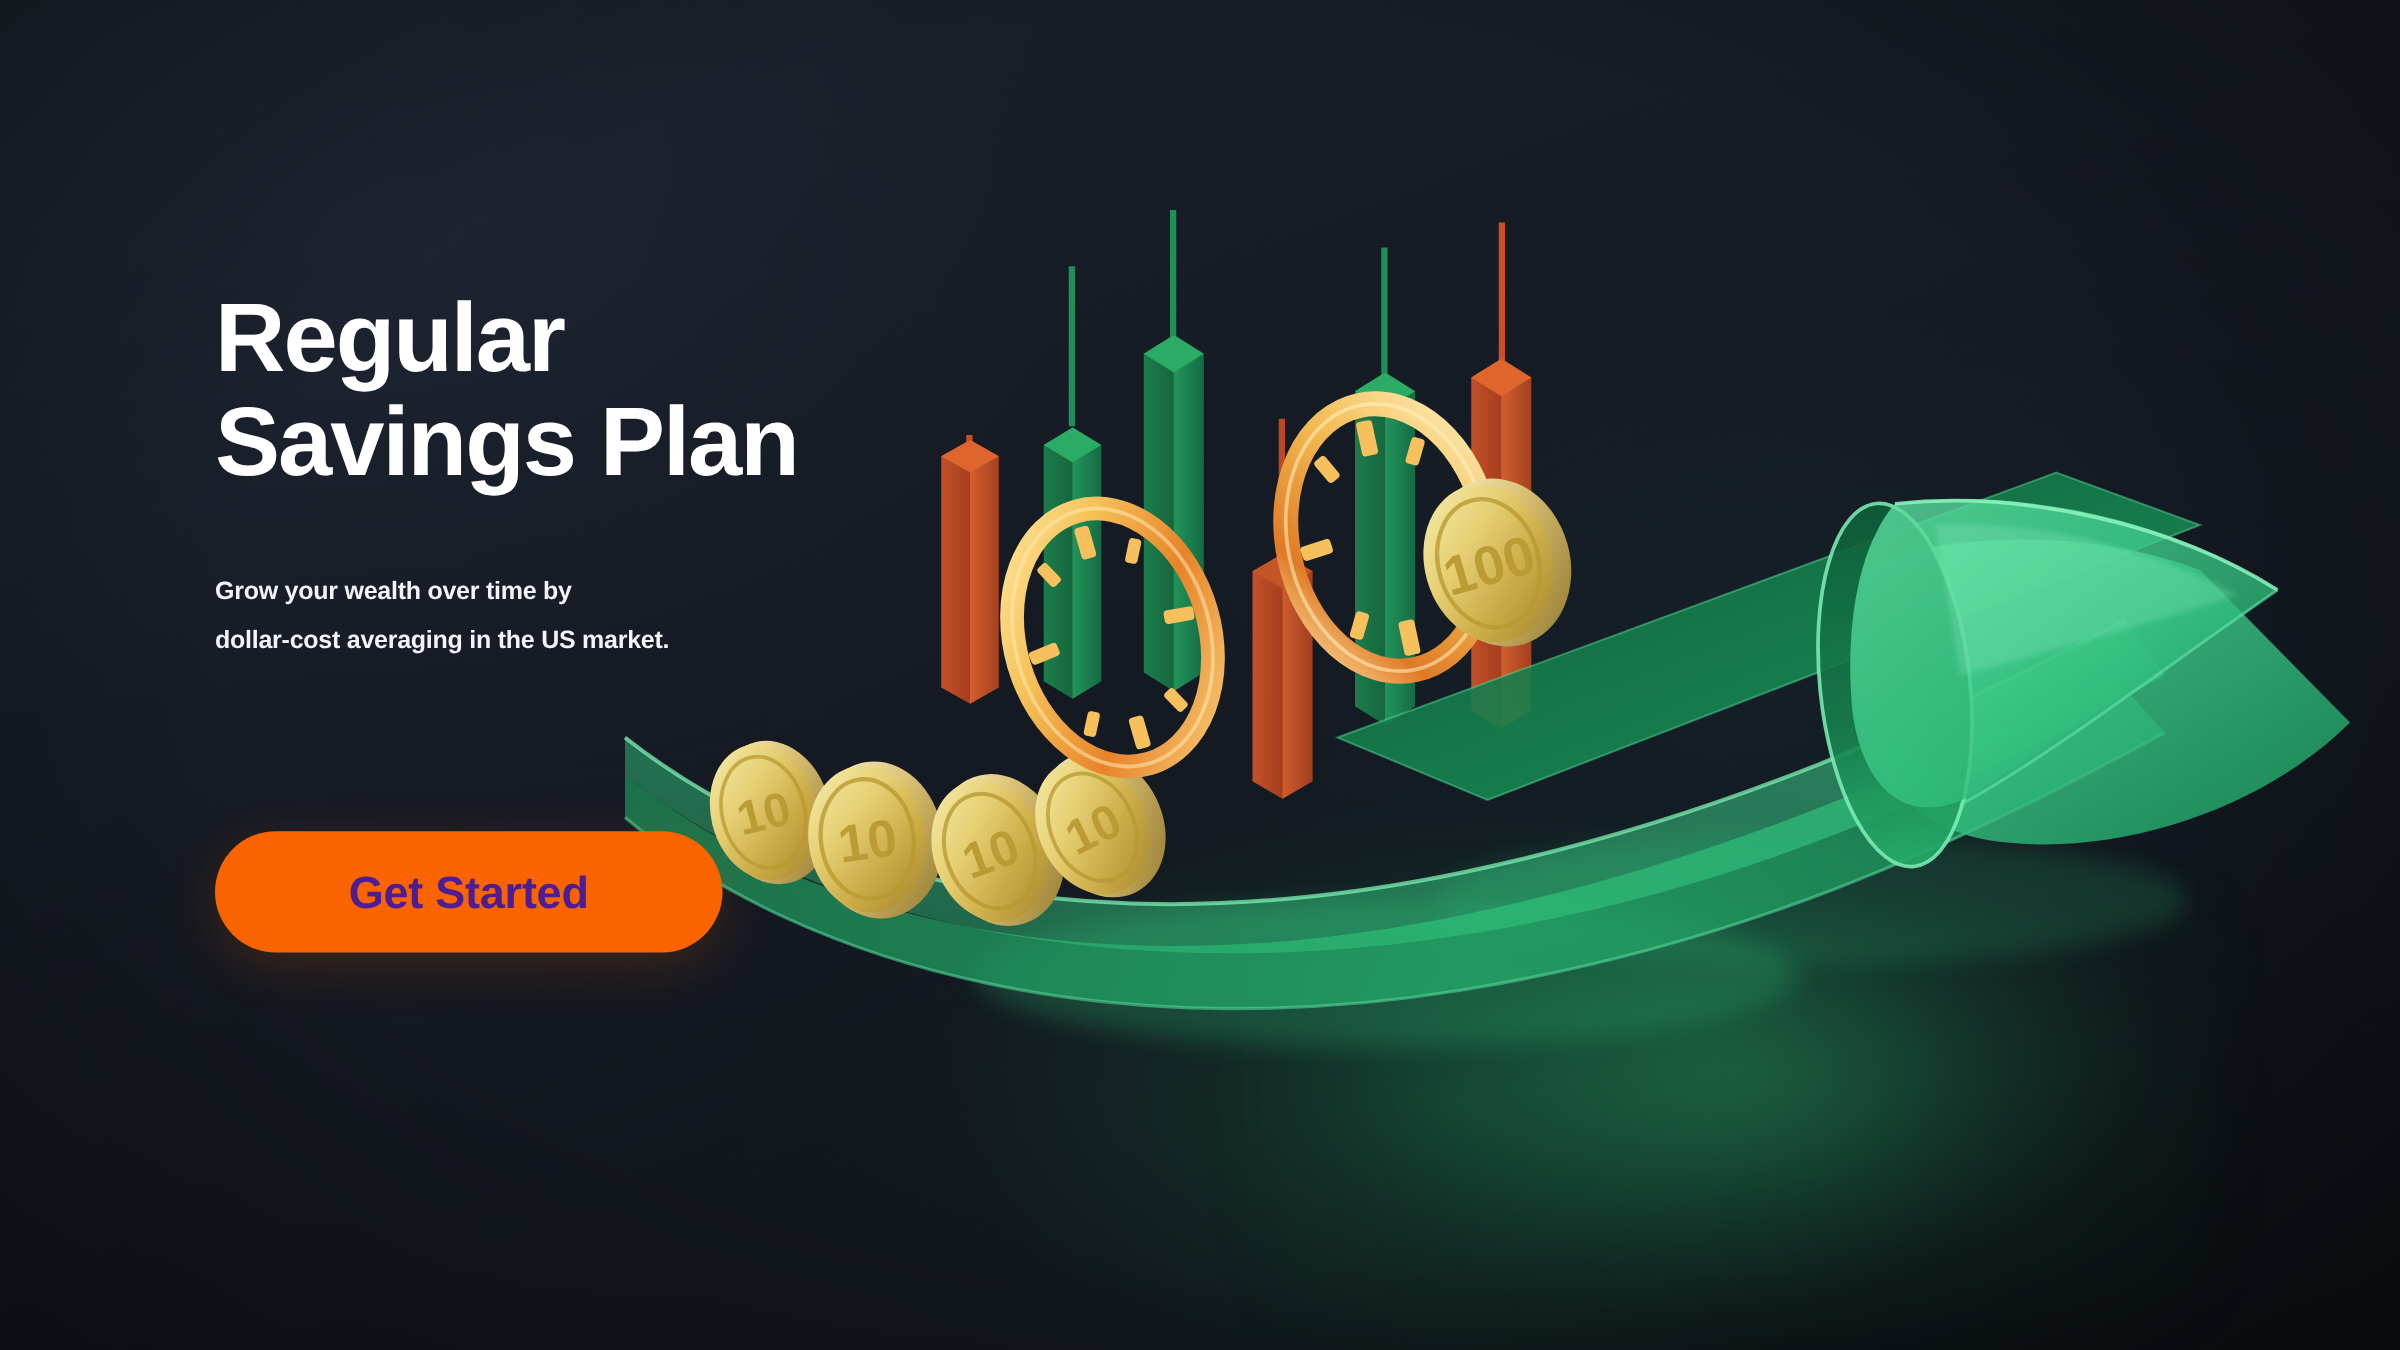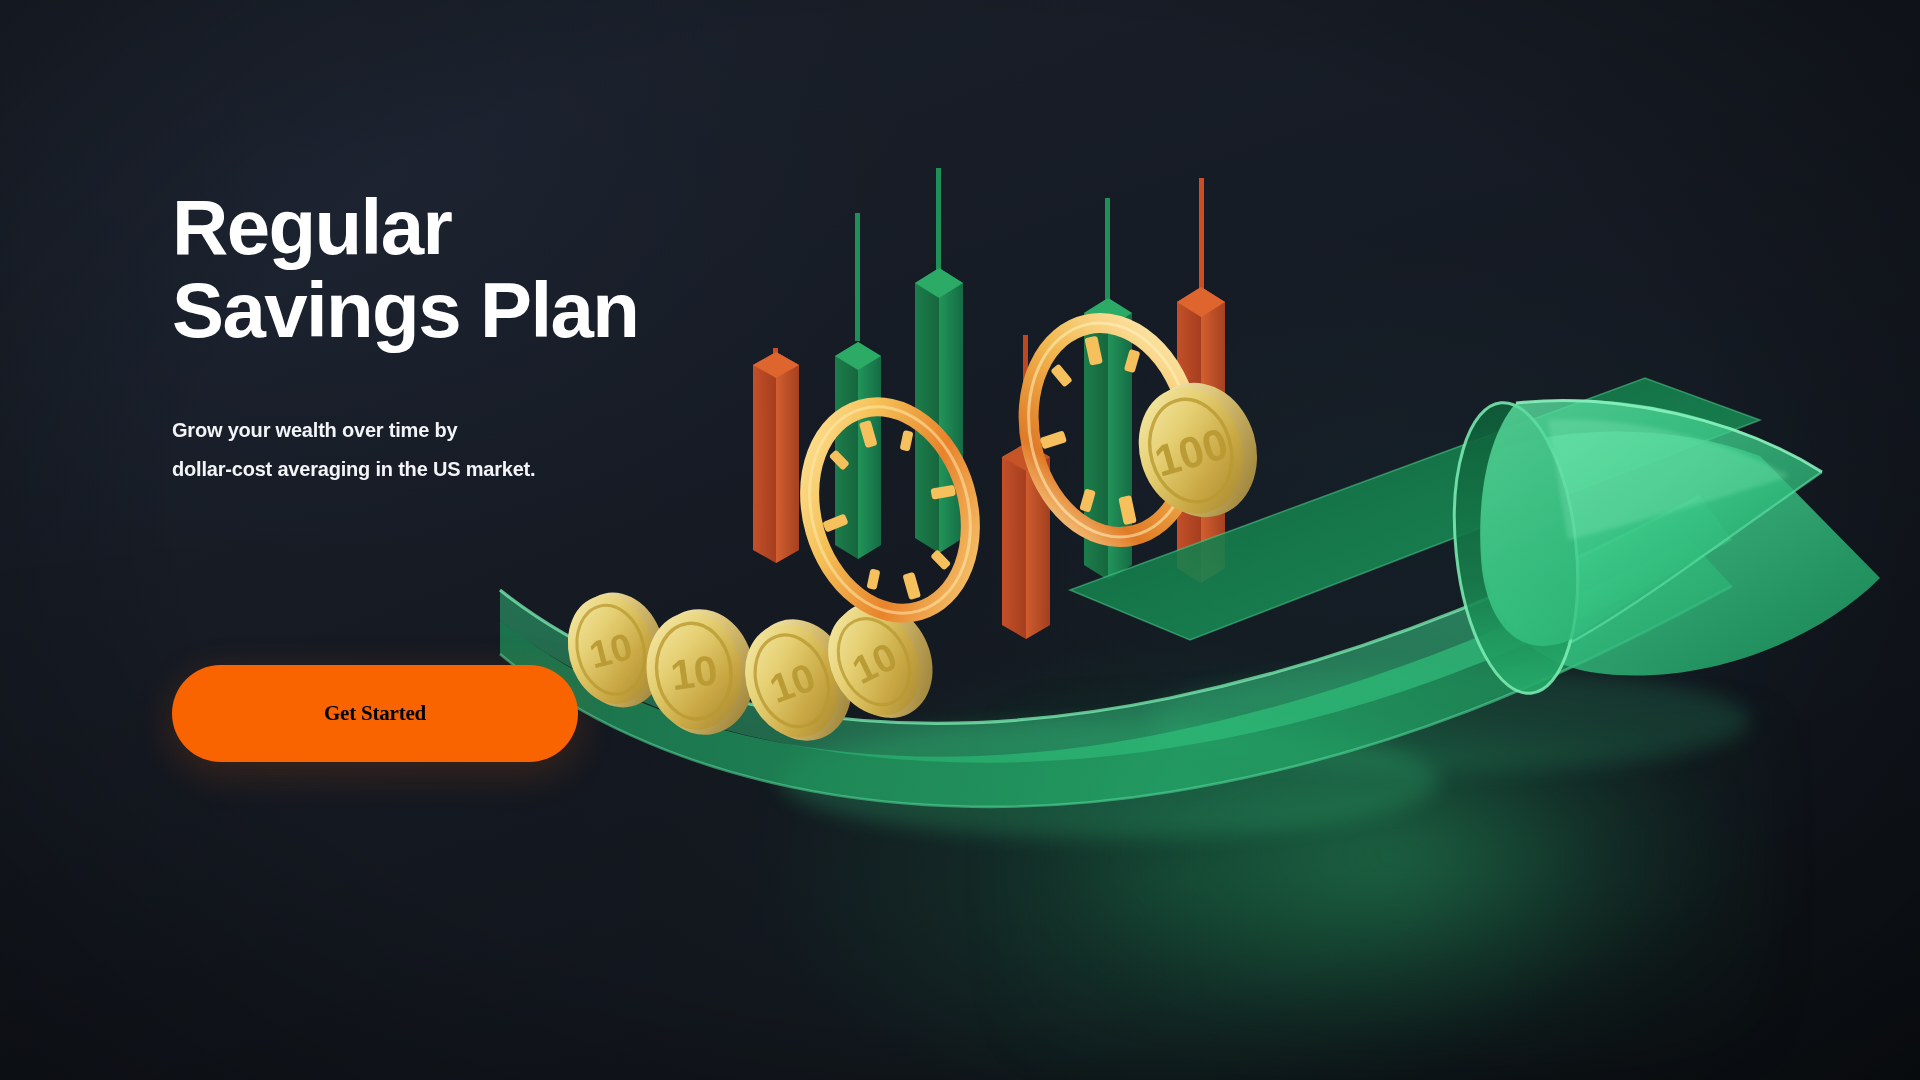--- a/index.html
+++ b/index.html
@@ -32,34 +32,34 @@
   .vignette {
     position:absolute; inset:0;
     background:radial-gradient(ellipse 1400px 900px at 50% 48%, rgba(0,0,0,0) 55%, rgba(0,0,0,0.45) 100%);
     pointer-events:none;
   }
 
   
   .copy { position:absolute; left:172px; top:186px; width:660px; z-index:30; }
   .headline {
     font-size:78px; line-height:1.06; font-weight:700;
-    color:#ffffff; letter-spacing:-1.6px; white-space:pre-line;
+    color:#ffffff; letter-spacing:-1.6px; white-space:pre-line;margin-top:43px;
   }
   .subtitle {
     margin-top:60px;
     font-size:20px; line-height:1.92; font-weight:600;
     color:#f2f4f7; letter-spacing:-0.2px; white-space:pre-line;
   }
   .cta {
     position:absolute; left:172px; top:665px;
     width:406px; height:97px;
     border:none; border-radius:49px;
     background:#fa6400;
-    color:#000000; font-size:21px; font-weight:700;
-    font-family:Liberation Serif, serif;
+    color:#4c1d95; font-size:36px; font-weight:700;
+    font-family:Liberation Sans, sans-serif;
     letter-spacing:-0.2px;
     cursor:pointer; z-index:30;
     box-shadow:0 10px 40px rgba(250,100,0,0.18);
   }
 
   
   .art { position:absolute; left:470px; top:120px; width:1450px; height:880px; z-index:10; }
   .art svg { position:absolute; left:0; top:0; width:1450px; height:880px; overflow:visible; }
 
   .glow-under {

